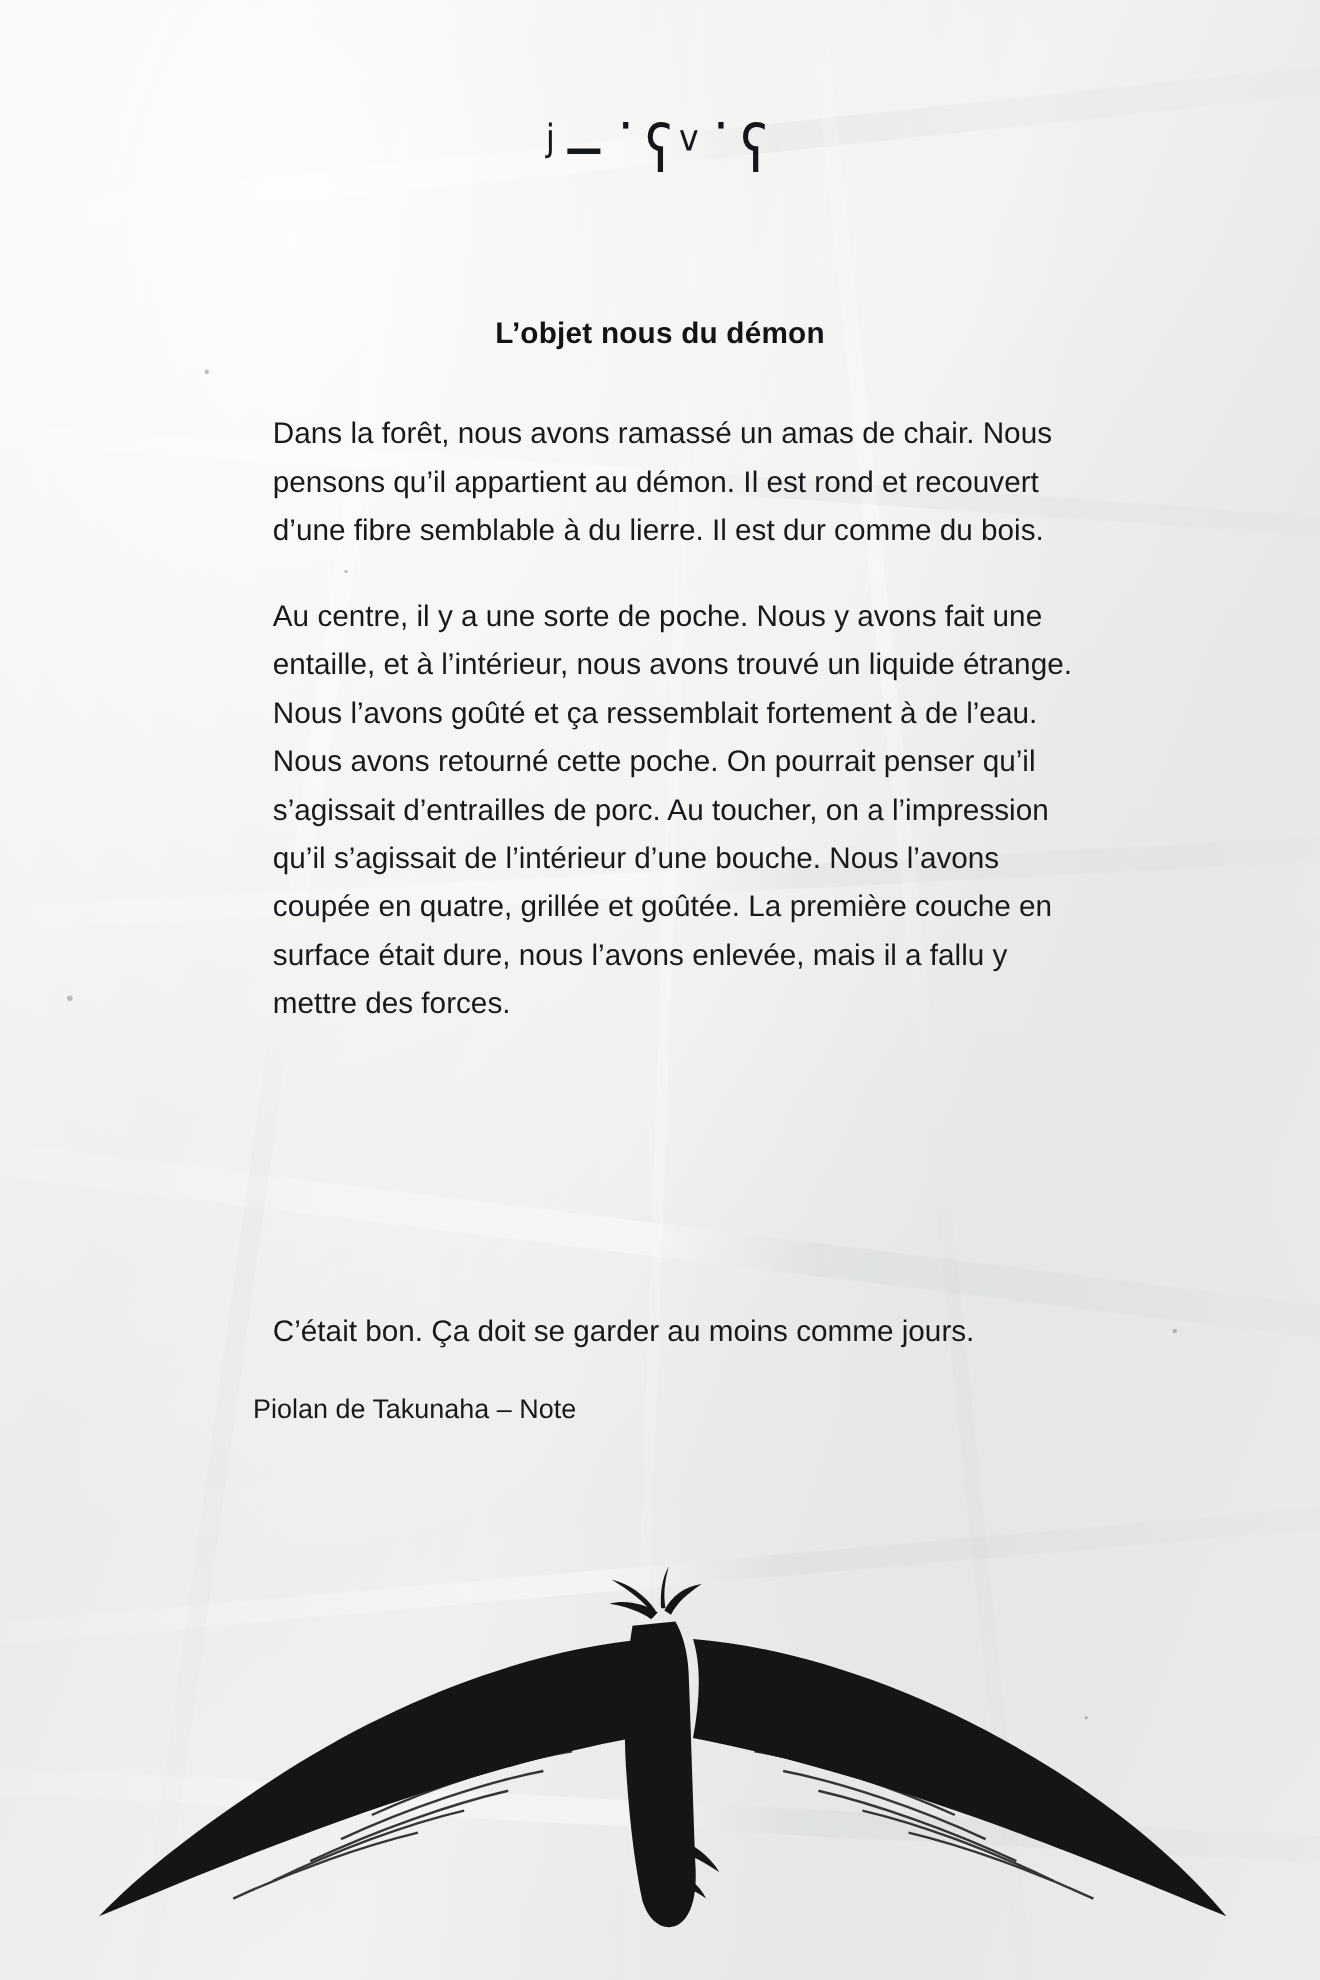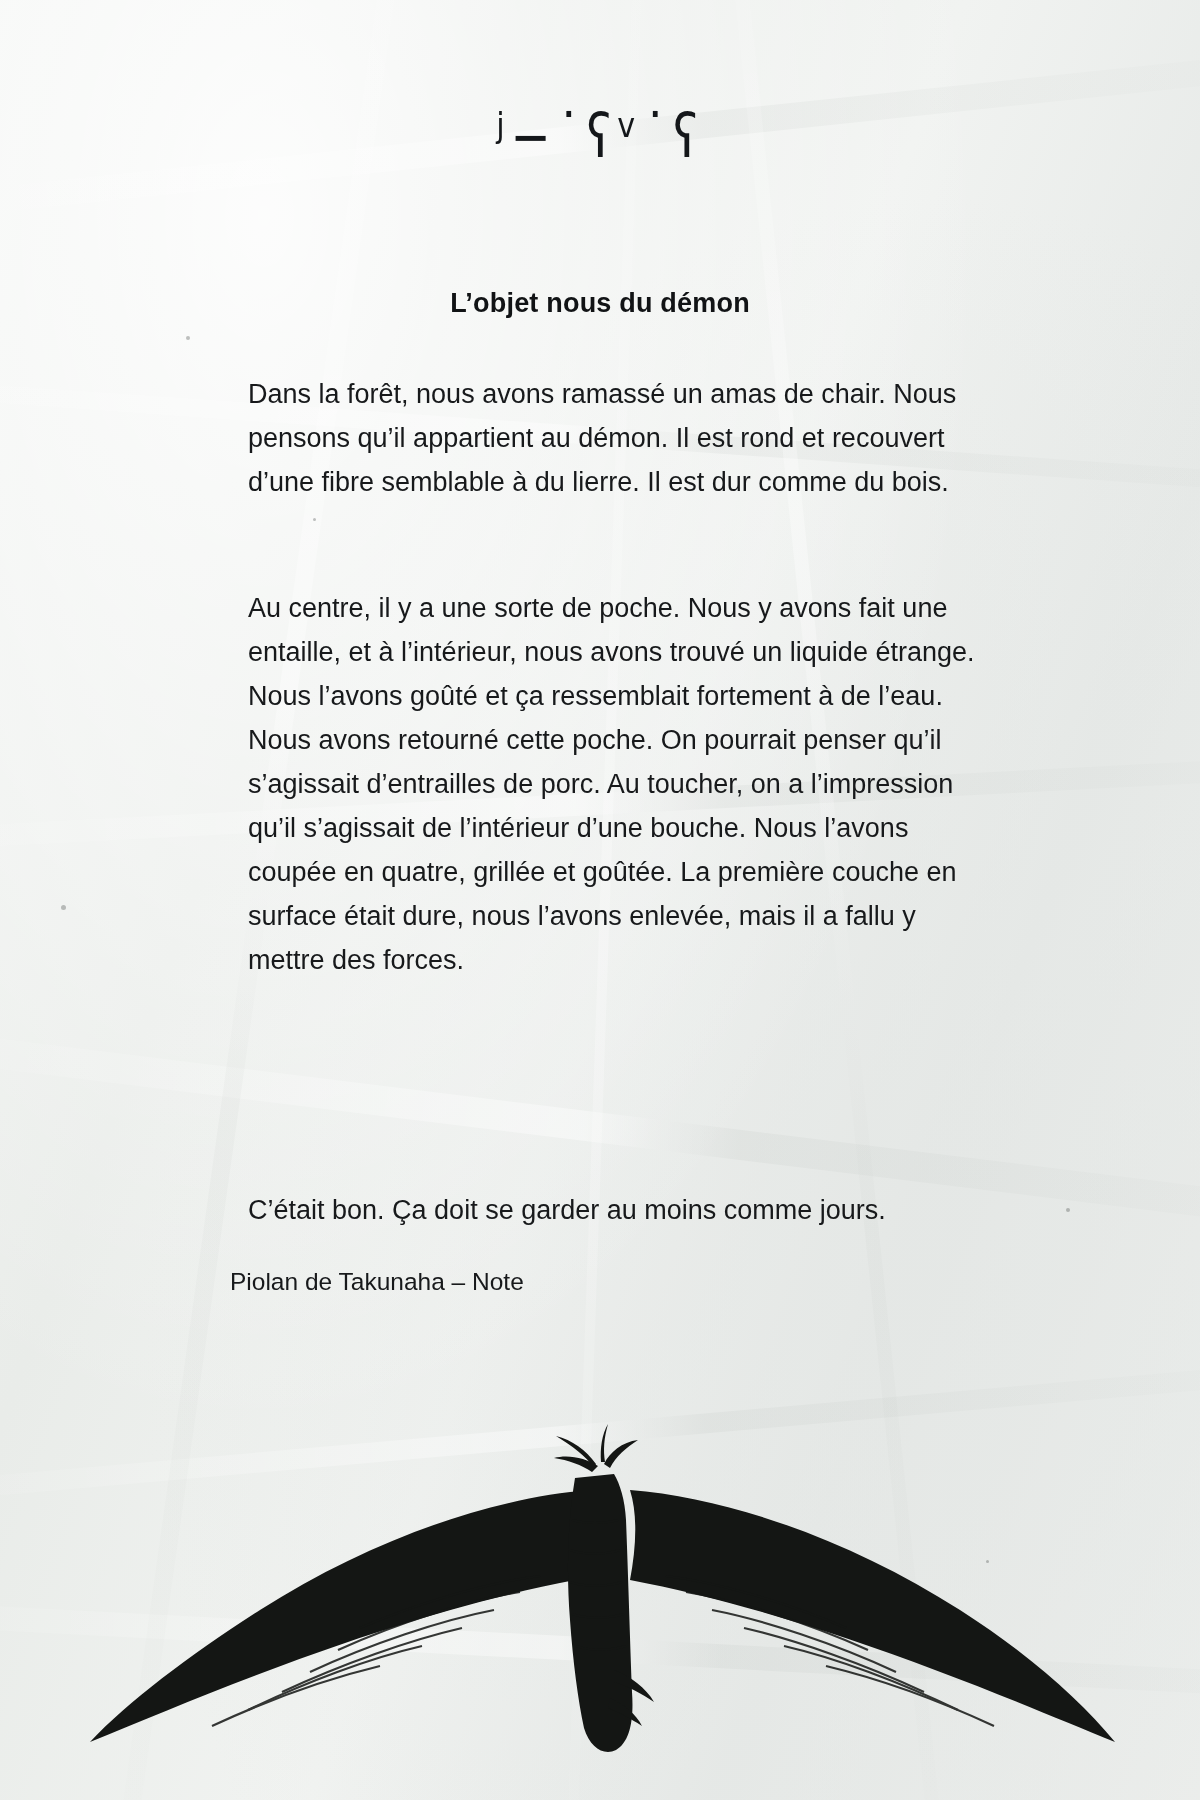--- a/index.html
+++ b/index.html
@@ -92,21 +92,21 @@
     position: absolute;
     left: 230px;
     width: 740px;
     font-family: "Liberation Sans", sans-serif;
     font-size: 27px;
     line-height: 44px;
     color: #17191b;
     margin-left: 18px;
   }
   .p1 { top: 372px; }
-  .p2 { top: 586px; }
+  .p2 { top: 538px; }
   .p3 { top: 1002px; }
   .p4 { top: 1188px; }
   .sig {
     position: absolute;
     left: 230px;
     width: 740px;
     top: 1268px;
     text-align: left;
     font-size: 24.5px;
     color: #17191b;

